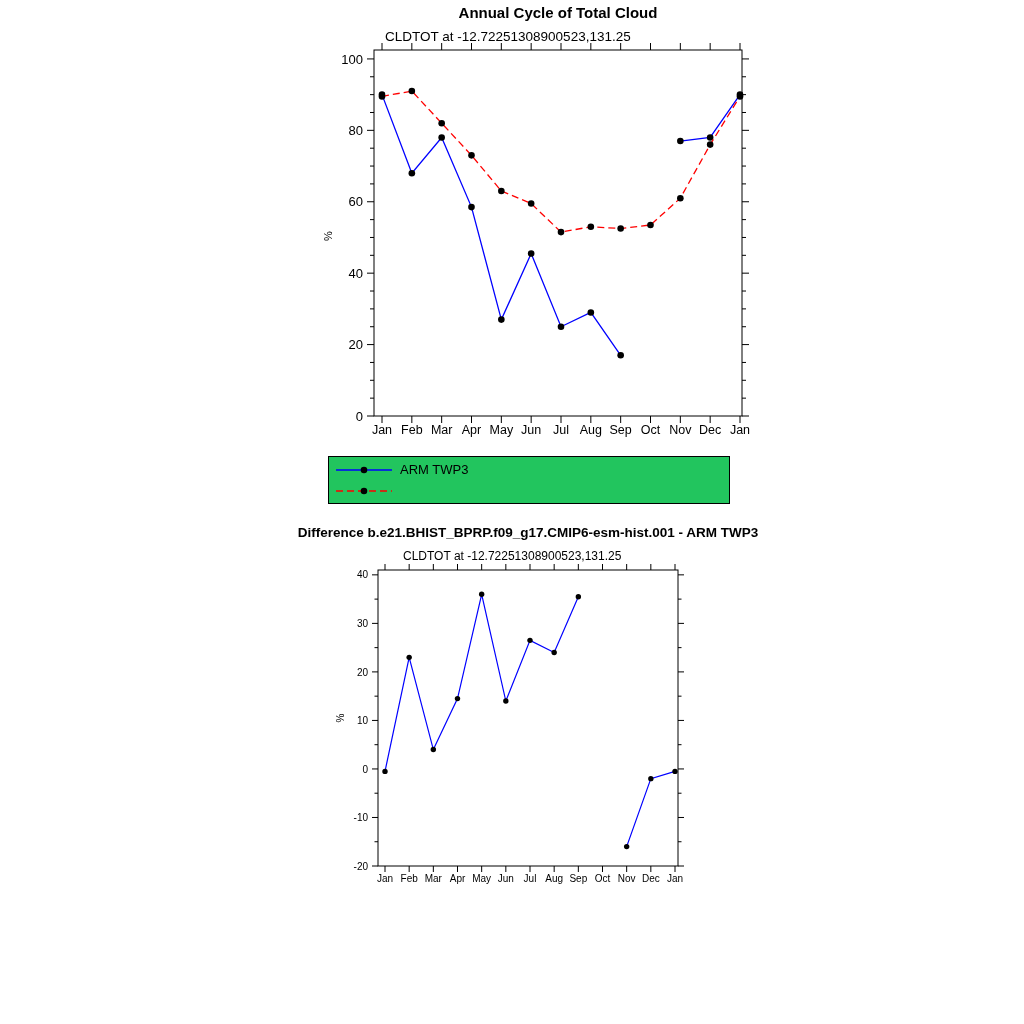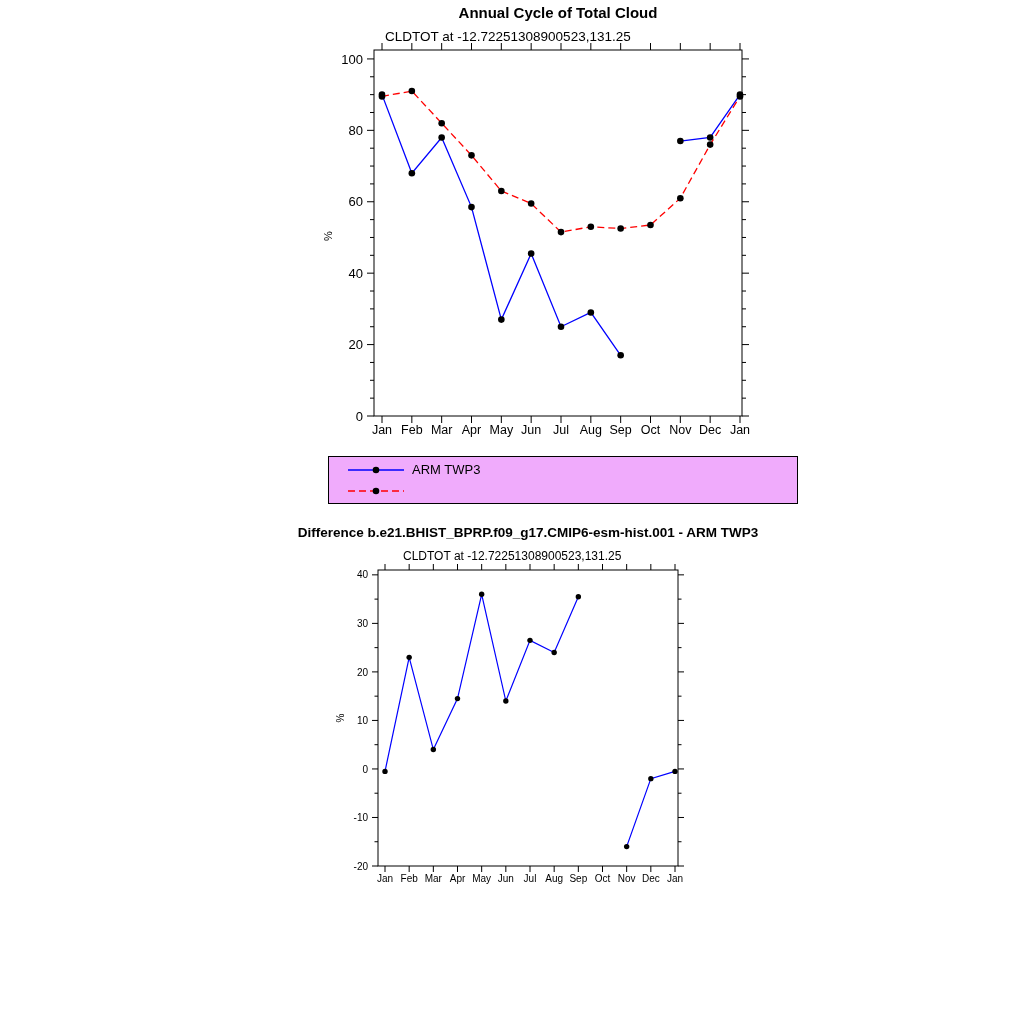--- a/index.html
+++ b/index.html
@@ -10,23 +10,23 @@
   #chart-main { top: 0; }
   #chart-diff { top: 520px; }
   text { fill: #000000; font-family: "Liberation Sans", sans-serif; }
   .chart-title { font-weight: bold; font-size: 15px; text-anchor: middle; }
   .chart-subtitle { font-size: 13.5px; text-anchor: start; }
   #chart-diff .chart-title { font-size: 13.5px; }
   #chart-diff .chart-subtitle { font-size: 12px; }
   .y-axis-label { font-size: 11px; text-anchor: middle; }
   #chart-diff .y-axis-label { font-size: 10px; }
   #legend {
-    position: absolute; left: 280px; top: 456px; width: 470px;
-    border: 1px solid #000000; background: #f0abfc;
-    padding: 3px 17px; display: flex; flex-direction: column; gap: 2px;
+    position: absolute; left: 280px; top: 456px; width: 402px;
+    border: 1px solid #000000; background: #22c55e;
+    padding: 3px 5px; display: flex; flex-direction: column; gap: 2px;
   }
   .legend-row { display: flex; align-items: center; gap: 6px; height: 19px; }
   .legend-sample { position: static; width: 60px; height: 16px; flex: 0 0 auto; display: block; }
   .legend-label { font-size: 13px; color: #000000; white-space: nowrap; }
 </style>
 </head>
 <body>
 
 <div id="stage">
 

